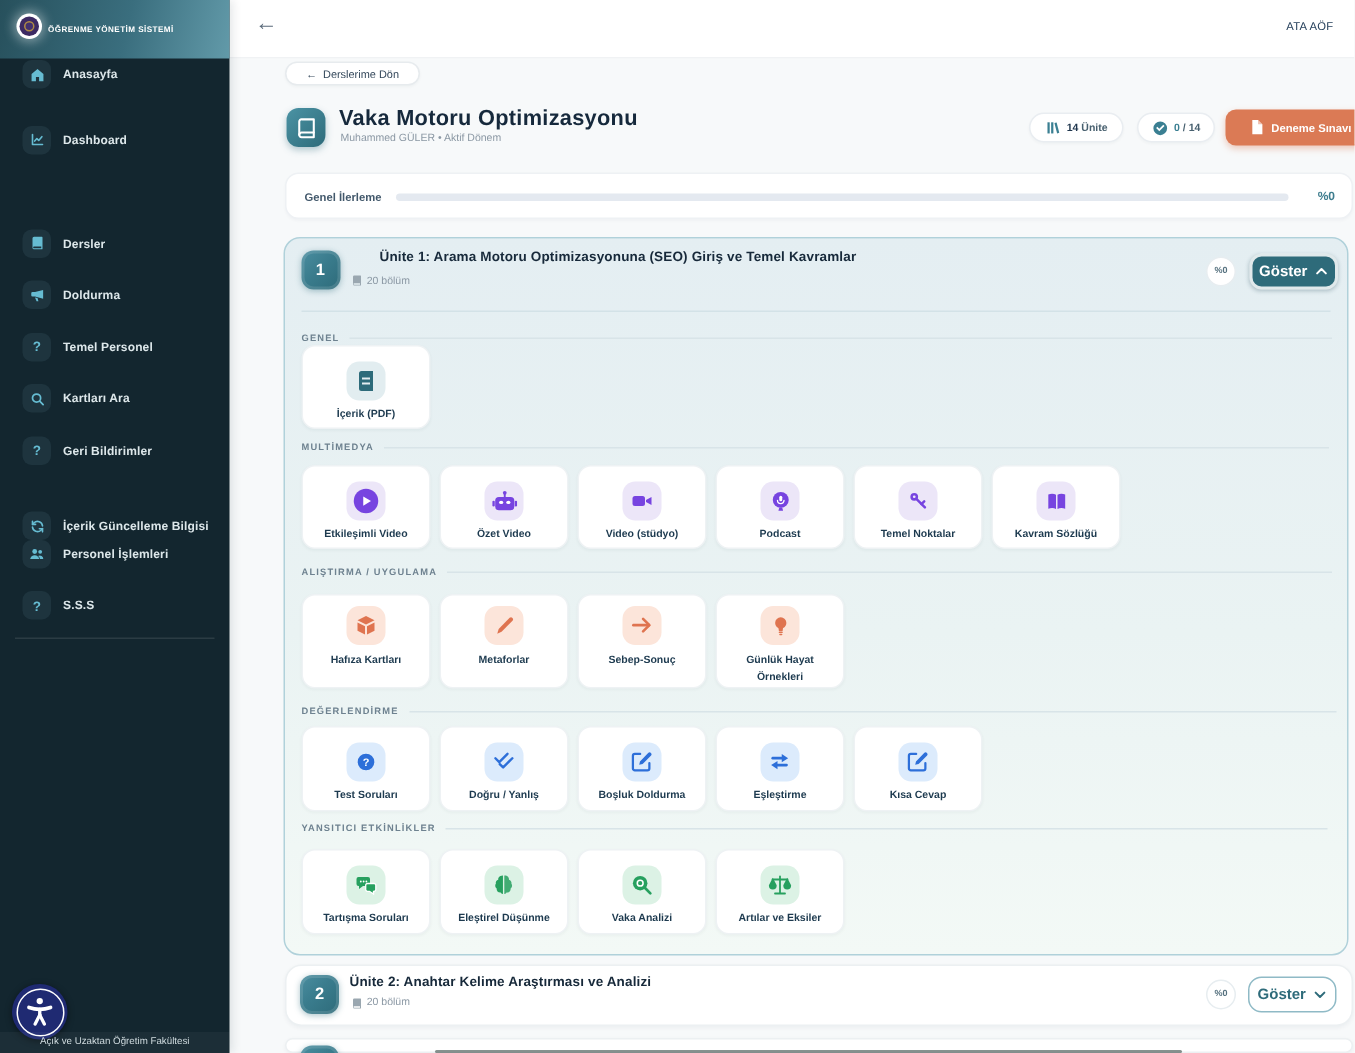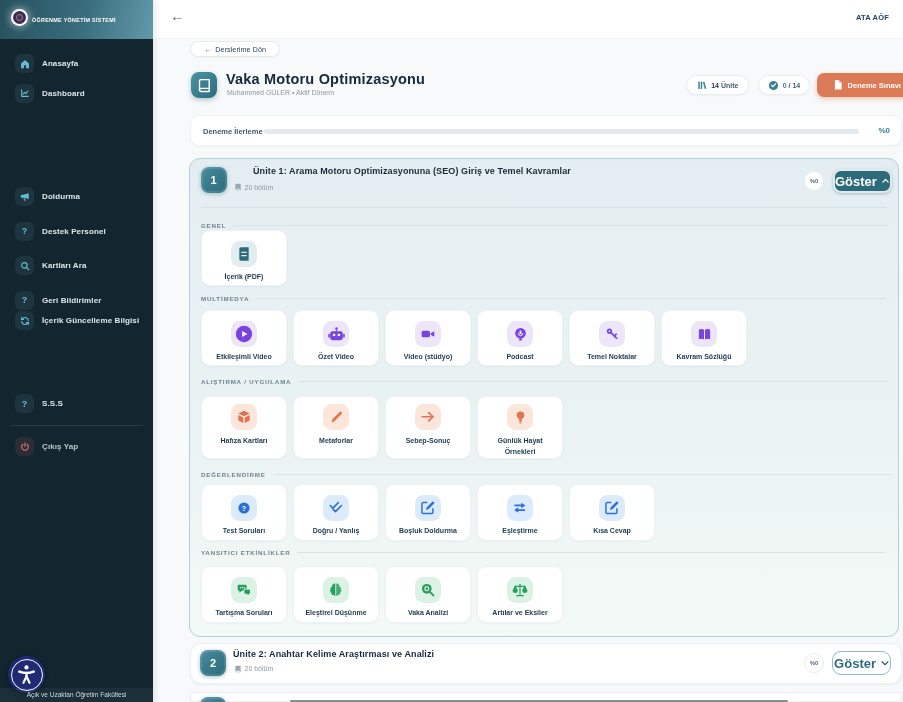--- a/index.html
+++ b/index.html
@@ -34,21 +34,21 @@
          display:flex; align-items:center; justify-content:center; }
   #acc .ring { position:absolute; left:2.5px; top:2.5px; right:2.5px; bottom:2.5px;
                border:1.8px solid #fff; border-radius:50%; }
   #sbfoot { position:absolute; left:0; bottom:0; width:153px; height:14px; background:rgba(255,255,255,.04);
             color:#cfdade; font-size:6.5px; text-align:center; line-height:14px; }
 
   
   #topbar { position:absolute; left:153px; top:0; width:750px; height:39px; background:#fff;
             border-bottom:1px solid #f0f2f4; z-index:4; }
   #backarr { position:absolute; left:17px; top:7px; font-size:15px; color:#5b6b7b; font-weight:normal;}
-  #atatxt { position:absolute; right:14px; top:13px; font-size:7.5px; font-weight:bold; color:#27415c; letter-spacing:.2px;}
+  #atatxt { position:absolute; right:14px; top:13px; font-size:7.5px; font-weight:normal; color:#27415c; letter-spacing:.2px;}
 
   
   #btnback { position:absolute; left:190px; top:41px; width:90px; height:16px; background:#fff;
              border:1px solid #e7ebee; border-radius:8px; font-size:7.3px; color:#33475a;
              display:flex; align-items:center; justify-content:center; box-shadow:0 1px 2px rgba(20,40,60,.04);}
   #cicon { position:absolute; left:191px; top:72px; width:26px; height:26px; border-radius:8px;
            background:linear-gradient(135deg,#4b93a4,#2e6b7a);
            display:flex; align-items:center; justify-content:center; box-shadow:0 2px 5px rgba(46,107,122,.35);}
   #ctitle { position:absolute; left:226px; top:71px; font-size:14.5px; font-weight:bold; color:#16293c; letter-spacing:.2px;}
   #csub { position:absolute; left:227px; top:89px; font-size:7px; color:#8b98a4; }
@@ -79,22 +79,22 @@
 
   .unum { position:absolute; width:26px; height:26px; border-radius:8px;
           background:linear-gradient(135deg,#4b8ea0 0%,#3a7c8d 45%,#2e6b7a 100%); color:#fff; font-size:11px; font-weight:bold;
           display:flex; align-items:center; justify-content:center;
           box-shadow:0 1px 4px rgba(46,107,122,.4), inset 0 0 0 2px rgba(255,255,255,.12);}
   .utitle { position:absolute; font-size:9px; font-weight:bold; color:#17293a; letter-spacing:.1px; }
   .usub { position:absolute; font-size:7px; color:#8b98a4; display:flex; align-items:center; gap:3px;}
   .upct { position:absolute; width:20px; height:20px; border-radius:50%; background:#fff;
           border:1px solid #e7edf0; font-size:6px; font-weight:bold; color:#54707e;
           display:flex; align-items:center; justify-content:center; }
-  .ubtn { position:absolute; width:59px; height:24px; border-radius:8px; font-size:13px; font-weight:bold;
-          display:flex; align-items:center; justify-content:flex-end; gap:4px; }
+  .ubtn { position:absolute; width:59px; height:24px; border-radius:8px; font-size:10px; font-weight:bold;
+          display:flex; align-items:center; justify-content:center; gap:4px; }
   .ubtn.filled { background:#2e6b7a; color:#fff; border:2px solid rgba(255,255,255,.85); box-shadow:0 1px 3px rgba(30,70,85,.3);}
   .ubtn.outline { background:#fff; color:#2e6b7a; border:1.3px solid #8fbac6; border-radius:9px; }
 
   #u1div { position:absolute; left:201px; top:207px; width:686px; height:1px; background:#d3e2e7; }
   .seclab { position:absolute; font-size:6.2px; font-weight:bold; color:#6e8290; letter-spacing:.8px;
             display:flex; align-items:center; white-space:nowrap; }
   .seclab .line { height:1px; background:#d8e4e8; margin-left:7px; }
 
   .mcard { position:absolute; width:86px; background:#fff; border:1px solid #eef2f4; border-radius:9px;
            box-shadow:0 1px 2px rgba(20,40,60,.04); display:flex; flex-direction:column; align-items:center; padding-top:10px; }
@@ -116,94 +116,104 @@
 <div id="sidebar">
   <div id="sbhead">
     <div id="logo">
         <div class="inner">
           <div class="core"></div>
         </div>
       </div>
     <div id="sbtitle">ÖĞRENME YÖNETİM SİSTEMİ</div>
   </div>
 
-  <div class="mi" style="top:54px">
+  <div class="mi" style="top:40px">
       <div class="mico">
         <svg width="10" height="10" viewBox="0 0 24 24" fill="#66bcd2">
           <path d="M12 2.5 21.5 10.5 V22 H14.5 V15 H9.5 V22 H2.5 V10.5 Z"></path>
         </svg>
       </div>
       <div class="mlab">Anasayfa</div>
     </div>
   <div class="mi" style="top:83.5px">
       <div class="mico">
         <svg width="10" height="10" viewBox="0 0 24 24" fill="none" stroke="#66bcd2" stroke-width="2.6" stroke-linecap="round" stroke-linejoin="round">
           <path d="M4 4 V20 H20"></path>
           <path d="M7.5 14.5 L11 10.5 14 13.5 19 7.5"></path>
         </svg>
       </div>
       <div class="mlab">Dashboard</div>
     </div>
+  <div class="mi" style="top:152.5px">
+      <div class="mico">
+        <svg width="10" height="10" viewBox="0 0 24 24" fill="#66bcd2">
+          <path d="M6.5 2 H19 a1 1 0 0 1 1 1 V21 a1 1 0 0 1 -1 1 H6.5 A2.5 2.5 0 0 1 4 19.5 V4.5 A2.5 2.5 0 0 1 6.5 2 Z M6.5 17.5 a1 1 0 0 0 0 3 H18 v-3 Z" fill-rule="evenodd"></path>
+        </svg>
+      </div>
+      <div class="mlab">Dersler</div>
+    </div>
   <div class="mi" style="top:187px">
       <div class="mico">
         <svg width="10" height="10" viewBox="0 0 24 24" fill="#66bcd2">
           <path d="M21 3 V17 L8 13.5 H4 A2 2 0 0 1 2 11.5 V8.5 A2 2 0 0 1 4 6.5 H8 Z"></path>
           <path d="M8 15 l4 1 1.5 5 H10.5 Z"></path>
         </svg>
       </div>
       <div class="mlab">Doldurma</div>
     </div>
   <div class="mi" style="top:221.5px">
       <div class="mico">
         <span class="qm">?</span>
       </div>
-      <div class="mlab">Destek Personel</div>
+      <div class="mlab">Temel Personel</div>
     </div>
   <div class="mi" style="top:256px">
       <div class="mico">
         <svg width="10" height="10" viewBox="0 0 24 24" fill="none" stroke="#66bcd2" stroke-width="2.8" stroke-linecap="round">
           <circle cx="10.5" cy="10.5" r="6.5"></circle>
           <path d="M15.5 15.5 L21 21"></path>
         </svg>
       </div>
       <div class="mlab">Kartları Ara</div>
     </div>
   <div class="mi" style="top:290.5px">
       <div class="mico">
         <span class="qm">?</span>
       </div>
       <div class="mlab">Geri Bildirimler</div>
     </div>
-  <div class="mi" style="top:311px">
+  <div class="mi" style="top:341px">
       <div class="mico">
         <svg width="10" height="10" viewBox="0 0 24 24" fill="none" stroke="#66bcd2" stroke-width="2.6" stroke-linecap="round" stroke-linejoin="round">
           <path d="M20 11 A 8 8 0 0 0 6.5 6 L4 8.5"></path>
           <path d="M4 3.5 V8.5 H9"></path>
           <path d="M4 13 A 8 8 0 0 0 17.5 18 L20 15.5"></path>
           <path d="M20 20.5 V15.5 H15"></path>
         </svg>
       </div>
       <div class="mlab">İçerik Güncelleme Bilgisi</div>
     </div>
+  <div class="mi" style="top:359.5px">
+      <div class="mico">
+        <svg width="11" height="11" viewBox="0 0 24 24" fill="#66bcd2">
+          <circle cx="9" cy="8" r="3.5"></circle>
+          <path d="M2.5 19 a6.5 5.5 0 0 1 13 0 Z"></path>
+          <circle cx="17" cy="8.5" r="2.8"></circle>
+          <path d="M16.5 19 a6.5 5.5 0 0 0 -2.5 -4.5 a5 5 0 0 1 7.5 4.5 Z"></path>
+        </svg>
+      </div>
+      <div class="mlab">Personel İşlemleri</div>
+    </div>
   <div class="mi" style="top:394px">
       <div class="mico">
         <span class="qm">?</span>
       </div>
       <div class="mlab">S.S.S</div>
     </div>
   <div id="sbdiv"></div>
-  <div class="mi" style="top:437px">
-      <div class="mico red">
-        <svg width="10" height="10" viewBox="0 0 24 24" fill="none" stroke="#e0796e" stroke-width="2.6" stroke-linecap="round">
-          <path d="M12 2.5 V11"></path>
-          <path d="M17 5.5 a8 8 0 1 1 -10 0"></path>
-        </svg>
-      </div>
-      <div class="mlab dim">Çıkış Yap</div>
-    </div>
   <div id="acc">
       <div class="ring"></div>
       <svg width="23" height="23" viewBox="0 0 24 24" fill="none" stroke="#fff" stroke-width="2.3" stroke-linecap="round" stroke-linejoin="round">
         <circle cx="12" cy="4.6" r="2.2" fill="#fff" stroke="none"></circle>
         <path d="M4.5 9 C9.5 10.8 14.5 10.8 19.5 9" stroke-width="2.6"></path>
         <path d="M12 10.2 V14.2"></path>
         <path d="M12 14.2 L8.8 20.6"></path>
         <path d="M12 14.2 L15.2 20.6"></path>
       </svg>
     </div>
@@ -231,21 +241,21 @@
     </svg><span style="color:#20374e">14</span>&nbsp;<span style="color:#48606f">Ünite</span></div>
 <div class="pill" id="pill2"><svg width="11" height="11" viewBox="0 0 24 24" fill="#3a7f92" style="margin-right:4px">
       <path d="M12 2 a10 10 0 1 0 0 20 a10 10 0 0 0 0-20 Z M10.6 16.2 L6 11.6 L7.8 9.8 L10.6 12.6 L16.4 6.8 L18.2 8.6 Z" fill-rule="evenodd"></path>
     </svg><span style="color:#3a7f92">0</span>&nbsp;<span style="color:#48606f">/ 14</span></div>
 <div id="btnexam"><svg width="11.5" height="11.5" viewBox="0 0 24 24" fill="#fff" style="margin-right:4px">
       <path d="M6 2 H14 L20 8 V22 H6 Z"></path>
       <path d="M14 2 L14 8 L20 8" fill="#db7a55" opacity="0.45"></path>
     </svg>Deneme Sınavı</div>
 
 <div id="progcard">
-  <div id="proglab">Deneme İlerleme</div>
+  <div id="proglab">Genel İlerleme</div>
   <div id="progtrack"></div>
   <div id="progval">%0</div>
 </div>
 
 <div id="unit1"></div>
 <div class="unum" style="left:200.5px; top:167px;">1</div>
 <div class="utitle" style="left:233px; top:165.5px;padding-left:20px;">Ünite 1: Arama Motoru Optimizasyonuna (SEO) Giriş ve Temel Kavramlar</div>
 <div class="usub" style="left:233.5px; top:183px;"><svg width="8" height="8" viewBox="0 0 24 24" fill="#9aa7b0">
       <path d="M6.5 2 H19 a1 1 0 0 1 1 1 V21 a1 1 0 0 1 -1 1 H6.5 A2.5 2.5 0 0 1 4 19.5 V4.5 A2.5 2.5 0 0 1 6.5 2 Z M6.5 17.5 a1 1 0 0 0 0 3 H18 v-3 Z" fill-rule="evenodd"></path>
     </svg> 20 bölüm</div>

